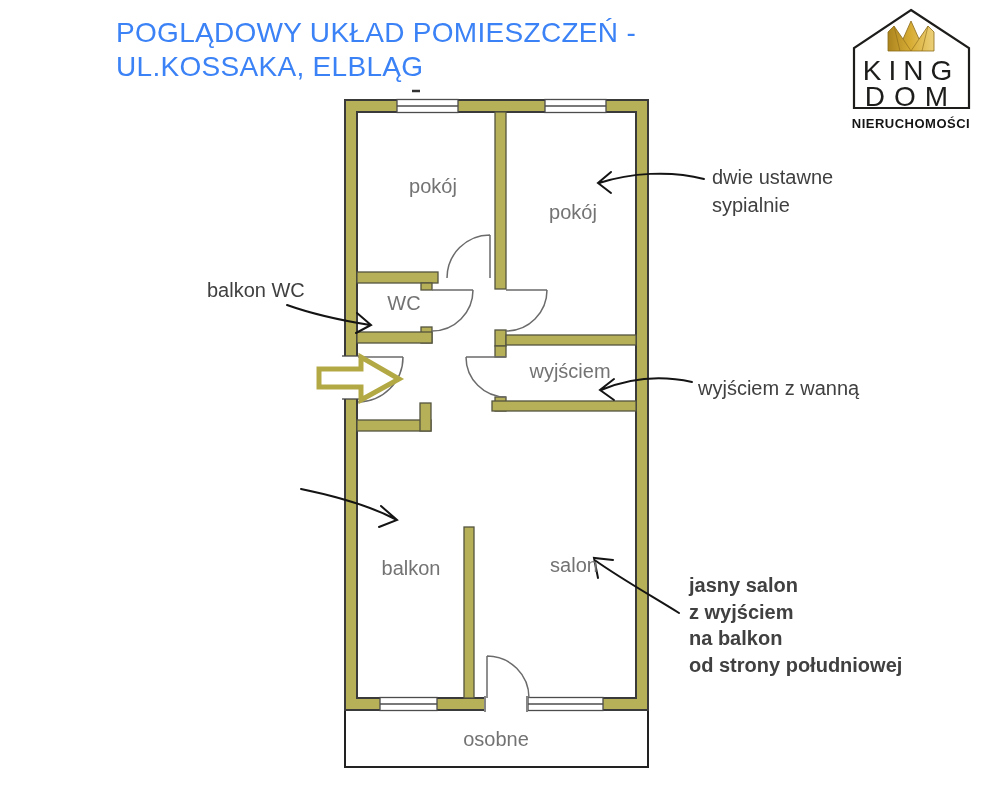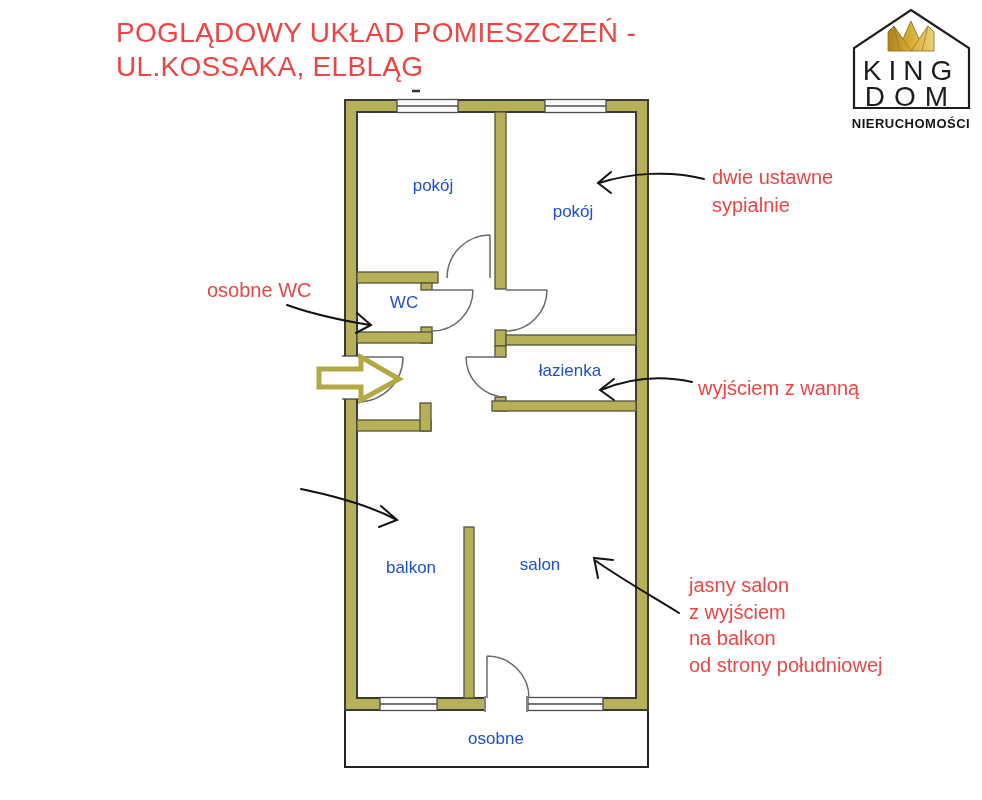--- a/index.html
+++ b/index.html
@@ -3,32 +3,32 @@
 <meta charset="utf-8">
 <style>
   html,body{margin:0;padding:0;background:#fff;}
   .canvas{
     position:relative;width:982px;height:800px;background:#ffffff;
     font-family:"Liberation Sans",sans-serif;overflow:hidden;color:#1b1b1b;
   }
   .plan-svg{position:absolute;left:0;top:0;}
   .page-title{
     position:absolute;left:116px;top:16px;
-    font-size:28px;line-height:1.22;letter-spacing:.3px;color:#ef4444;
+    font-size:28px;line-height:1.22;letter-spacing:.3px;color:#3b82f6;
     white-space:pre-line;
   }
   .room-label{
     position:absolute;transform:translate(-50%,-50%);
-    font-size:17px;color:#1d4ed8;white-space:nowrap;
+    font-size:20px;color:#737373;white-space:nowrap;
   }
   .annotation{
-    position:absolute;font-size:20px;color:#ef4444;white-space:pre-line;
+    position:absolute;font-size:20px;color:#404040;white-space:pre-line;
     line-height:1.42;
   }
-  .annotation.tight{line-height:1.33;}
+  .annotation.tight{line-height:1.33;font-weight:bold;}
   .logo{position:absolute;left:845px;top:4px;}
 </style>
 </head>
 <body>
 
 <div class="canvas">
 
   <div class="page-title">POGLĄDOWY UKŁAD POMIESZCZEŃ -
 UL.KOSSAKA, ELBLĄG</div>
 
@@ -92,28 +92,28 @@
       <path d="M287,305 C315,315 345,321 370,325 M357,313 L371,325 L356,333"></path>
       <path d="M692,382 C660,375 630,378 601,390 M614,379 L600,390 L614,400"></path>
       <path d="M301,489 C335,496 370,506 395,519 M381,506 L397,520 L379,527"></path>
       <path d="M679,613 C650,595 620,578 596,561 M598,578 L594,558 L613,560"></path>
     </g>
   </svg>
 
   <div class="room-label" style="left:433px;top:186px">pokój</div>
   <div class="room-label" style="left:573px;top:212px">pokój</div>
   <div class="room-label" style="left:404px;top:303px">WC</div>
-  <div class="room-label" style="left:570px;top:371px">łazienka</div>
+  <div class="room-label" style="left:570px;top:371px">wyjściem</div>
   <div class="room-label" style="left:411px;top:568px">balkon</div>
-  <div class="room-label" style="left:540px;top:565px">salon</div>
+  <div class="room-label" style="left:574px;top:565px">salon</div>
   <div class="room-label" style="left:496px;top:739px">osobne</div>
 
   <div class="annotation" style="left:712px;top:163px">dwie ustawne
 sypialnie</div>
-  <div class="annotation" style="left:207px;top:276px">osobne WC</div>
+  <div class="annotation" style="left:207px;top:276px">balkon WC</div>
   <div class="annotation" style="left:698px;top:374px">wyjściem z wanną</div>
   <div class="annotation tight" style="left:689px;top:572px">jasny salon
 z wyjściem
 na balkon
 od strony południowej</div>
 
   <svg class="logo" width="137" height="132" viewBox="0 0 137 132">
     <defs>
       <linearGradient id="crownGrad" x1="0" y1="0" x2="1" y2="0">
         <stop offset="0" stop-color="#ab841f"></stop>

